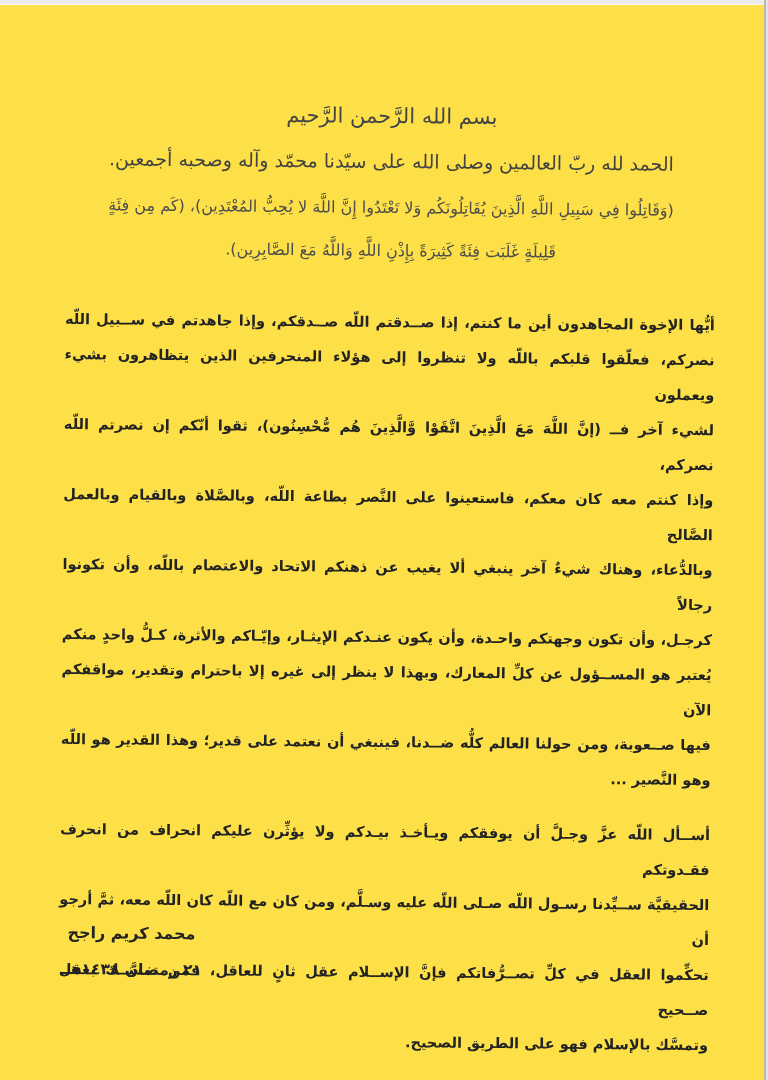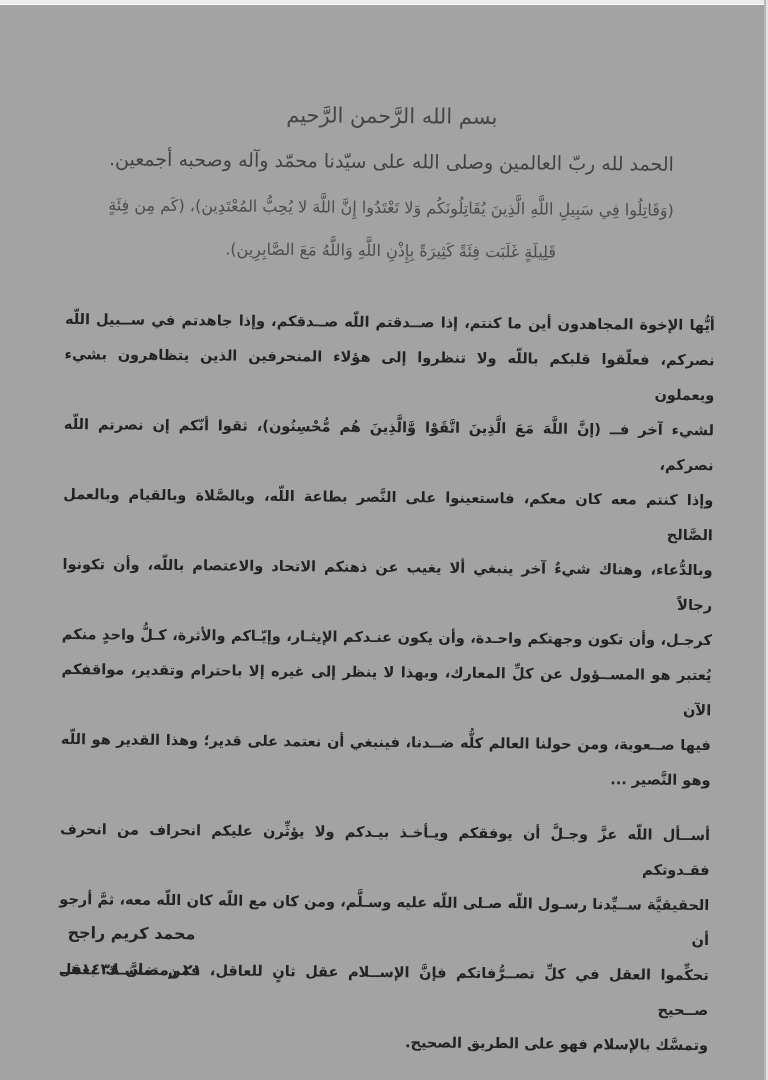--- a/index.html
+++ b/index.html
@@ -5,21 +5,21 @@
   html, body {
     margin: 0; padding: 0;
     width: 768px; height: 1080px;
     overflow: hidden;
     background: #ffffff;
     font-family: "DejaVu Sans", sans-serif;
   }
   .scan-page {
     position: relative;
     width: 768px; height: 1080px;
-    background: #a3a3a3;
+    background: #fde047;
   }
   
   .edge-top {
     position: absolute; top: 0; left: 0;
     width: 768px; height: 4px;
     background: #ebebeb;
     border-bottom: 1px solid #f7f7f7;
   }
   .edge-right {
     position: absolute; top: 0; right: 2px;

